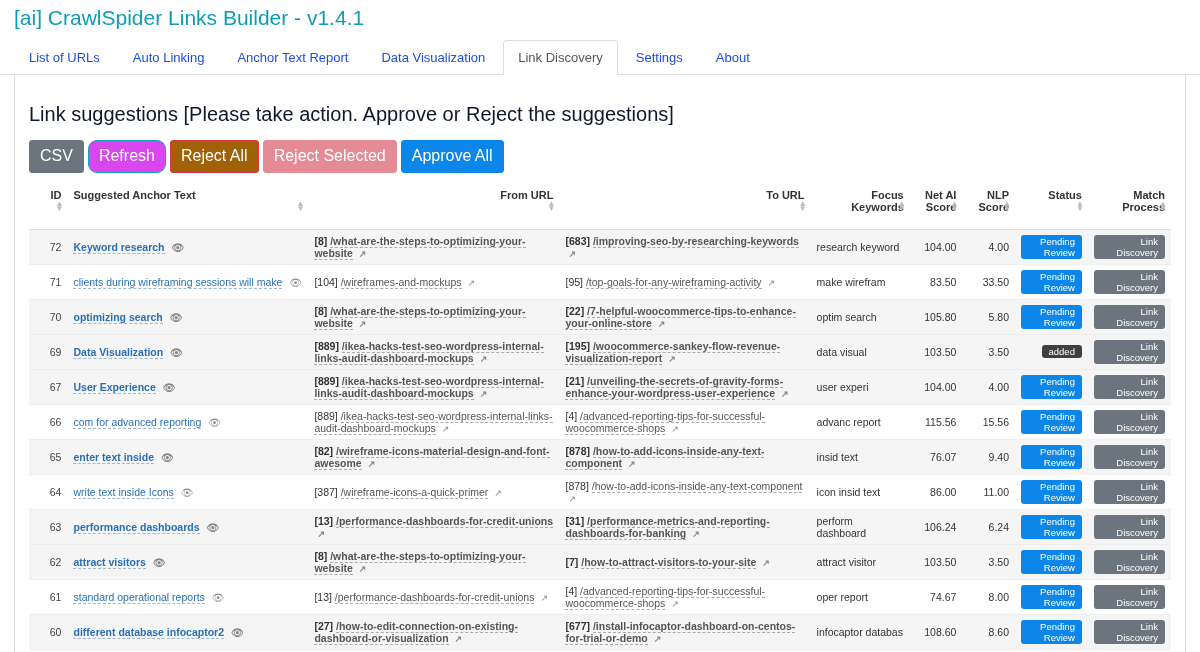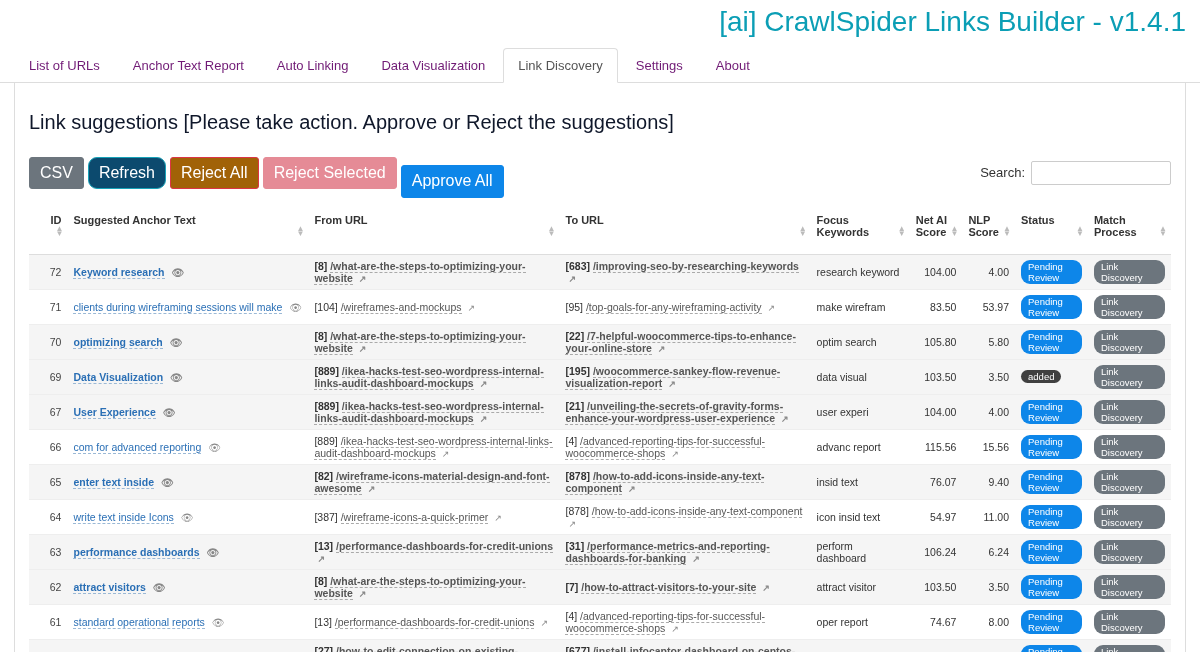--- a/index.html
+++ b/index.html
@@ -7,41 +7,40 @@
     margin: 0; padding: 0;
     font-family: "Helvetica Neue", Helvetica, Arial, sans-serif;
     font-size: 13px;
     color: #333;
     background: #fff;
     width: 1200px;
   }
   .page-title {
     color: #0b9eb5;
     font-weight: 300;
-    font-size: 28px;
+    font-size: 21px;
     padding: 6px 14px 10px 14px;
     margin: 0;
-    text-align: right;
   }
   .tabs {
     display: flex;
     align-items: flex-end;
     padding: 0 14px;
     border-bottom: 1px solid #ddd;
     margin-top: 0;
   }
   .tab {
     padding: 9px 14px;
     border: 1px solid transparent;
     border-top-left-radius: 4px;
     border-top-right-radius: 4px;
     margin-right: 3px;
     margin-bottom: -1px;
     font-size: 13px;
-    color: #701a75;
+    color: #1d4ed8;
     cursor: pointer;
     background: transparent;
   }
   .tab.active {
     border-color: #ddd;
     border-bottom-color: #fff;
     background: #fff;
     color: #555;
     font-weight: 500;
   }
@@ -66,24 +65,24 @@
     padding: 5px 10px;
     font-size: 16px;
     border-radius: 3px;
     border: 1px solid transparent;
     color: #fff;
     margin-right: 4px;
     cursor:pointer;
     line-height: 1.3;
   }
   .btn-gray   { background:#6c757d; border-color:#6c757d; }
-  .btn-teal   { background:#0c4a6e; border-color:#17a2b8;border-radius:9px; }
+  .btn-teal   { background:#d946ef; border-color:#17a2b8;border-radius:9px; }
   .btn-red    { background:#a16207; border-color:#dc3545; }
   .btn-pink   { background:#e58b96; border-color:#e58b96; }
-  .btn-blue   { background:#0d86e9; border-color:#0d86e9;margin-top:17px; }
+  .btn-blue   { background:#0d86e9; border-color:#0d86e9; }
   .btn-lblue  { background:#54a6ee; border-color:#54a6ee; }
   .search-wrap { display:flex; align-items:center; gap:6px; }
   .search-wrap input {
     width: 140px; height: 24px;
     border: 1px solid #ccc; border-radius: 2px;
     padding: 2px 6px; font-size:12px;
   }
   table.data {
     width: 100%;
     border-collapse: collapse;
@@ -93,21 +92,21 @@
   table.data th {
     font-size: 11px;
     font-weight: 700;
     color: #333;
     text-align: left;
     padding: 6px 6px 16px 6px;
     border-bottom: 1px solid #ddd;
     position: relative;
     vertical-align: top;
   }
-  table.data th.center, table.data td.center { text-align:left; }
+  table.data th.center, table.data td.center { text-align:right; }
   table.data th.right, table.data td.right { text-align:right; }
   .sort-icons {
     position:absolute; right:4px; top:50%; transform:translateY(-50%);
     display:flex; flex-direction:column; line-height:5px; font-size:8px; color:#bbb;
   }
   table.data td {
     font-size: 10.5px;
     padding: 5px 6px;
     border-bottom: 1px solid #eee;
     vertical-align: middle;
@@ -122,21 +121,21 @@
     border-bottom:1px dashed #9bb9d6;
     cursor:pointer;
     margin-top:11px;
   }
   .dashed-url { color:#555; border-bottom:1px dashed #aaa; }
   .arrow-icon { color:#888; font-size:9px; margin-left:3px; }
   .eye-icon { color:#888; font-size:10px; margin-left:4px; }
   .badge {
     display:inline-block;
     padding: 1px 7px;
-    border-radius: 9px;
+    border-radius: 3px;
     font-size: 9.5px;
     color:#fff;
   }
   .badge-blue  { background:#0d86e9; }
   .badge-green { background:#404040; }
   .badge-gray  { background:#6c757d; }
   .row-id { text-align:right; color:#444; }
 
   
   .col-id      { width: 38px; }
@@ -149,42 +148,38 @@
   .col-status  { width: 72px; }
   .col-match   { width: 82px; }
 </style>
 </head>
 <body>
 
 <h1 class="page-title">[ai] CrawlSpider Links Builder - v1.4.1</h1>
 
 <div class="tabs" id="tabs-host">
     <div class="tab">List of URLs</div>
+    <div class="tab">Auto Linking</div>
     <div class="tab">Anchor Text Report</div>
-    <div class="tab">Auto Linking</div>
     <div class="tab">Data Visualization</div>
     <div class="tab active">Link Discovery</div>
     <div class="tab">Settings</div>
     <div class="tab">About</div>
   </div>
 
 <div class="panel">
   <h2 class="section-heading">Link suggestions [Please take action. Approve or Reject the suggestions]</h2>
 
   <div class="toolbar">
     <button class="btn btn-gray">CSV</button>
     <button class="btn btn-teal">Refresh</button>
     <button class="btn btn-red">Reject All</button>
     <button class="btn btn-pink">Reject Selected</button>
     <button class="btn btn-blue">Approve All</button>
     <div class="spacer"></div>
-    <div class="search-wrap">
-      <span>Search:</span>
-      <input type="text" style="">
-    </div>
   </div>
 
   <table class="data">
     <colgroup>
       <col class="col-id">
         <col class="col-anchor">
         <col class="col-from">
         <col class="col-to">
       <col class="col-focus">
         <col class="col-net">
@@ -217,21 +212,21 @@
           <td class="center"><span class="badge badge-blue">Pending Review</span></td>
           <td class="center"><span class="badge badge-gray">Link Discovery</span></td>
         </tr>
         <tr>
           <td class="row-id">71</td>
           <td class="anchor-col"><span class="link-style">clients during wireframing sessions will make</span> <span class="eye-icon">👁</span></td>
           <td class="from-col"><span>[104]</span> <span class="dashed-url">/wireframes-and-mockups</span> <span class="arrow-icon">↗</span></td>
           <td class="to-col"><span>[95]</span> <span class="dashed-url">/top-goals-for-any-wireframing-activity</span> <span class="arrow-icon">↗</span></td>
           <td>make wirefram</td>
           <td class="right">83.50</td>
-          <td class="right">53.97</td>
+          <td class="right">33.50</td>
           <td class="center"><span class="badge badge-blue">Pending Review</span></td>
           <td class="center"><span class="badge badge-gray">Link Discovery</span></td>
         </tr>
         <tr class="rowhl">
           <td class="row-id">70</td>
           <td class="anchor-col"><span class="link-style">optimizing search</span> <span class="eye-icon">👁</span></td>
           <td class="from-col"><span>[8]</span> <span class="dashed-url">/what-are-the-steps-to-optimizing-your-website</span> <span class="arrow-icon">↗</span></td>
           <td class="to-col"><span>[22]</span> <span class="dashed-url">/7-helpful-woocommerce-tips-to-enhance-your-online-store</span> <span class="arrow-icon">↗</span></td>
           <td>optim search</td>
           <td class="right">105.80</td>
@@ -282,21 +277,21 @@
           <td class="right">9.40</td>
           <td class="center"><span class="badge badge-blue">Pending Review</span></td>
           <td class="center"><span class="badge badge-gray">Link Discovery</span></td>
         </tr>
         <tr>
           <td class="row-id">64</td>
           <td class="anchor-col"><span class="link-style">write text inside Icons</span> <span class="eye-icon">👁</span></td>
           <td class="from-col"><span>[387]</span> <span class="dashed-url">/wireframe-icons-a-quick-primer</span> <span class="arrow-icon">↗</span></td>
           <td class="to-col"><span>[878]</span> <span class="dashed-url">/how-to-add-icons-inside-any-text-component</span> <span class="arrow-icon">↗</span></td>
           <td>icon insid text</td>
-          <td class="right">54.97</td>
+          <td class="right">86.00</td>
           <td class="right">11.00</td>
           <td class="center"><span class="badge badge-blue">Pending Review</span></td>
           <td class="center"><span class="badge badge-gray">Link Discovery</span></td>
         </tr>
         <tr class="rowhl">
           <td class="row-id">63</td>
           <td class="anchor-col"><span class="link-style">performance dashboards</span> <span class="eye-icon">👁</span></td>
           <td class="from-col"><span>[13]</span> <span class="dashed-url">/performance-dashboards-for-credit-unions</span> <span class="arrow-icon">↗</span></td>
           <td class="to-col"><span>[31]</span> <span class="dashed-url">/performance-metrics-and-reporting-dashboards-for-banking</span> <span class="arrow-icon">↗</span></td>
           <td>perform dashboard</td>

